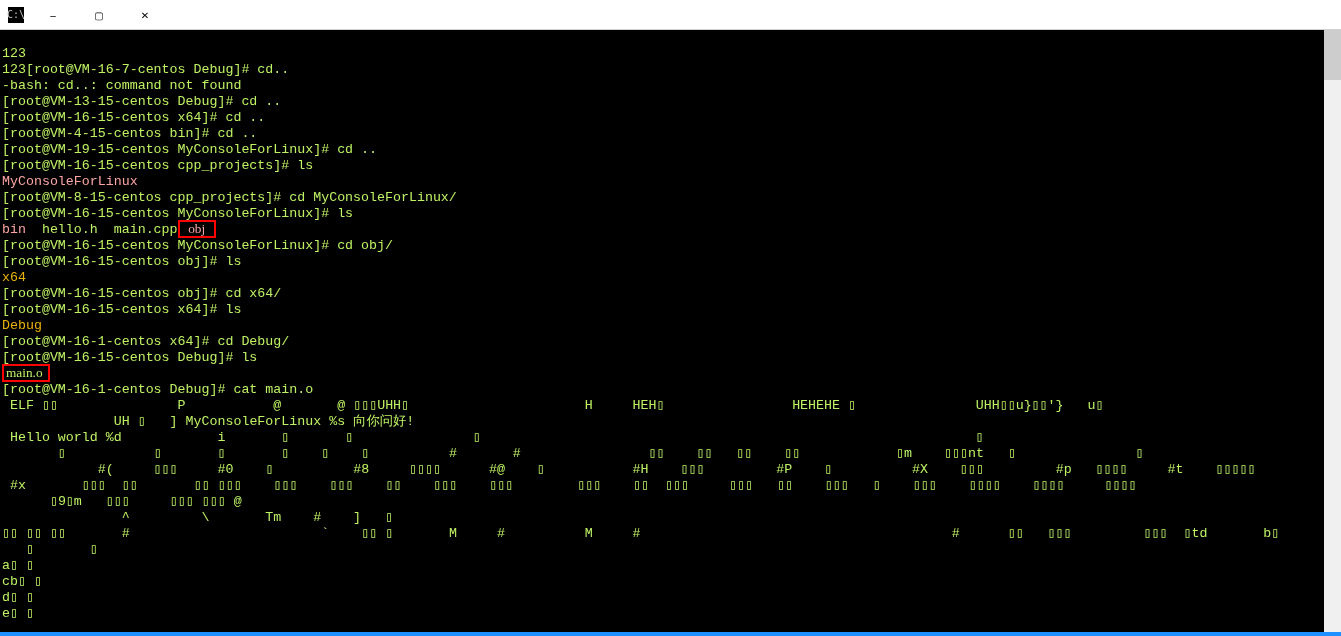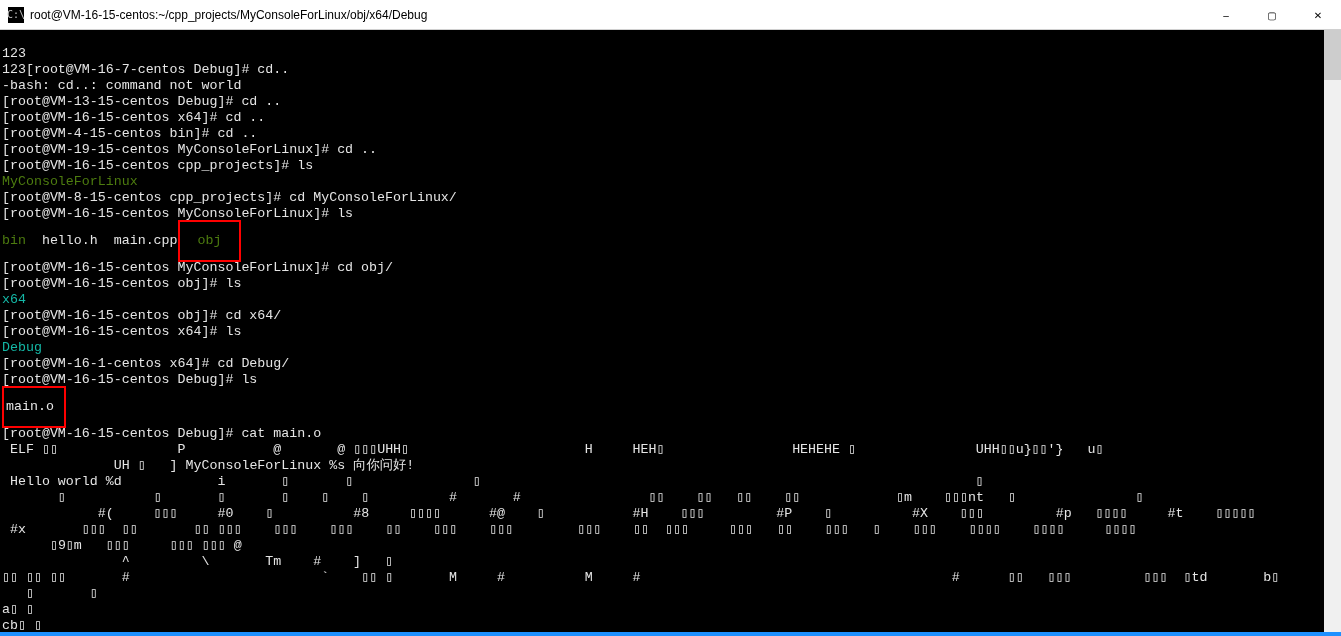--- a/index.html
+++ b/index.html
@@ -60,74 +60,74 @@
     right: 0; top: 0;
     width: 17px; height: 100%;
     background: #f0f0f0;
   }
   .scrollbar .thumb {
     position: absolute;
     top: 0; left: 0;
     width: 100%; height: 50px;
     background: #cdcdcd;
   }
-  .c-white  { color: #e5e5e5; }
-  .c-dir    { color: #4d7c0f; }     
-  .c-dir2   { color: #14b8a6; }
+  .c-white  { color: #bef264; }
+  .c-dir    { color: #fca5a5; }     
+  .c-dir2   { color: #eab308; }
   .hl-red {
     display: inline-block;
     border: 2px solid #ff0000;
-    padding: 12px 2px;
+    padding: 0 2px;
     margin: -2px 0;
     line-height: 14px;
+    font-family: Liberation Serif, serif;
   }
   .bottom-edge {
     position: absolute;
     left:0; right:0; bottom:0;
     height:4px;
     background:#1e90ff;
   }
 </style>
 </head>
 <body>
 
 <div class="titlebar">
   <span class="icon">C:\</span>
-  <span class="title-text">root@VM-16-15-centos:~/cpp_projects/MyConsoleForLinux/obj/x64/Debug</span>
   <div class="winbtns">
     <div class="winbtn">–</div>
     <div class="winbtn">▢</div>
     <div class="winbtn close">✕</div>
   </div>
 </div>
 
 <div class="term-wrap">
   <div class="term">
 <span class="c-white">123</span>
 <span class="c-white">123[root@VM-16-7-centos Debug]# cd..</span>
-<span class="c-white">-bash: cd..: command not world</span>
+<span class="c-white">-bash: cd..: command not found</span>
 <span class="c-white">[root@VM-13-15-centos Debug]# cd ..</span>
 <span class="c-white">[root@VM-16-15-centos x64]# cd ..</span>
 <span class="c-white">[root@VM-4-15-centos bin]# cd ..</span>
 <span class="c-white">[root@VM-19-15-centos MyConsoleForLinux]# cd ..</span>
 <span class="c-white">[root@VM-16-15-centos cpp_projects]# ls</span>
 <span class="c-dir">MyConsoleForLinux</span>
 <span class="c-white">[root@VM-8-15-centos cpp_projects]# cd MyConsoleForLinux/</span>
 <span class="c-white">[root@VM-16-15-centos MyConsoleForLinux]# ls</span>
 <span><span class="c-dir">bin</span><span class="c-white">  hello.h  main.cpp</span><span class="hl-red c-dir">  obj  </span></span>
 <span class="c-white">[root@VM-16-15-centos MyConsoleForLinux]# cd obj/</span>
 <span class="c-white">[root@VM-16-15-centos obj]# ls</span>
 <span class="c-dir2">x64</span>
 <span class="c-white">[root@VM-16-15-centos obj]# cd x64/</span>
 <span class="c-white">[root@VM-16-15-centos x64]# ls</span>
 <span class="c-dir2">Debug</span>
 <span class="c-white">[root@VM-16-1-centos x64]# cd Debug/</span>
 <span class="c-white">[root@VM-16-15-centos Debug]# ls</span>
 <span><span class="hl-red c-white">main.o </span></span>
-<span class="c-white">[root@VM-16-15-centos Debug]# cat main.o</span>
+<span class="c-white">[root@VM-16-1-centos Debug]# cat main.o</span>
 <span class="c-white"> ELF ▯▯               P           @       @ ▯▯▯UHH▯                      H     HEH▯                HEHEHE ▯               UHH▯▯u}▯▯'}   u▯</span>
 <span class="c-white">              UH ▯   ] MyConsoleForLinux %s 向你问好!</span>
 <span class="c-white"> Hello world %d            i       ▯       ▯               ▯                                                              ▯</span>
 <span class="c-white">       ▯           ▯       ▯       ▯    ▯    ▯          #       #                ▯▯    ▯▯   ▯▯    ▯▯            ▯m    ▯▯▯nt   ▯               ▯</span>
 <span class="c-white">            #(     ▯▯▯     #0    ▯          #8     ▯▯▯▯      #@    ▯           #H    ▯▯▯         #P    ▯          #X    ▯▯▯         #p   ▯▯▯▯     #t    ▯▯▯▯▯</span>
 <span class="c-white"> #x       ▯▯▯  ▯▯       ▯▯ ▯▯▯    ▯▯▯    ▯▯▯    ▯▯    ▯▯▯    ▯▯▯        ▯▯▯    ▯▯  ▯▯▯     ▯▯▯   ▯▯    ▯▯▯   ▯    ▯▯▯    ▯▯▯▯    ▯▯▯▯     ▯▯▯▯</span>
 <span class="c-white">      ▯9▯m   ▯▯▯     ▯▯▯ ▯▯▯ @</span>
 <span class="c-white">               ^         \       Tm    #    ]   ▯</span>
 <span class="c-white">▯▯ ▯▯ ▯▯       #                        `    ▯▯ ▯       M     #          M     #                                       #      ▯▯   ▯▯▯         ▯▯▯  ▯td       b▯</span>
 <span class="c-white">   ▯       ▯</span>

